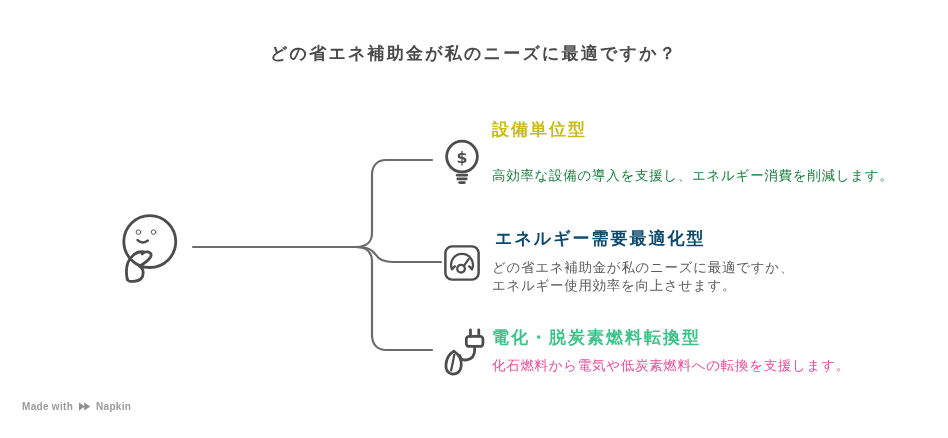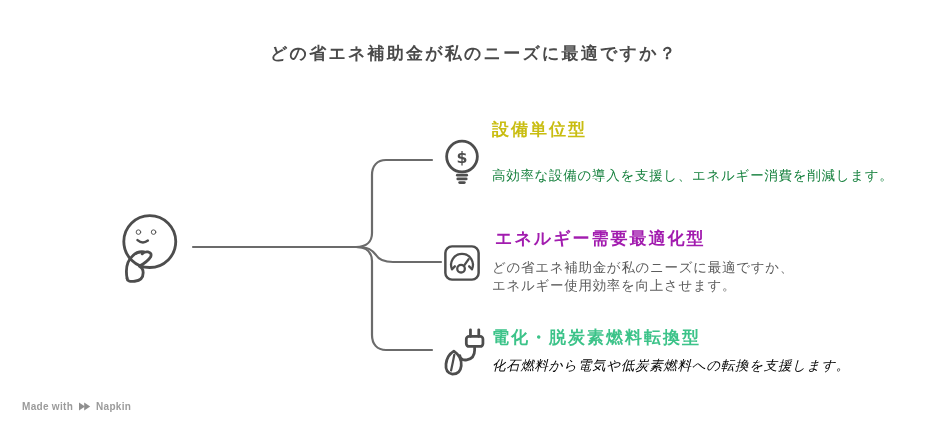--- a/index.html
+++ b/index.html
@@ -74,38 +74,38 @@
 
   <div>
     <svg class="icon-svg" style="left:443px; top:244px;" width="38" height="38" viewBox="0 0 40 40">
       <rect x="2.5" y="2.5" width="35" height="35" rx="7" stroke-width="2.6"></rect>
       <path d="M9.5 26.5 A11.5 11.5 0 1 1 30.5 26.5" stroke-width="2.4"></path>
       <path d="M9.5 26.5 L12.5 23.5" stroke-width="2.4"></path>
       <path d="M30.5 26.5 L27.5 23.5" stroke-width="2.4"></path>
       <circle cx="19" cy="26" r="4" stroke-width="2.4"></circle>
       <path d="M22 23 L27 16" stroke-width="2.4"></path>
     </svg>
-    <div class="branch-title" style="left: 495px; top: 227px; color: #a21caf;">エネルギー需要最適化型</div>
+    <div class="branch-title" style="left: 495px; top: 227px; color: #0c4a6e;">エネルギー需要最適化型</div>
     <div class="branch-desc" style="left: 492px; top: 259px; color: rgb(92, 92, 92);">
       <div>どの省エネ補助金が私のニーズに最適ですか、</div>
       <div>エネルギー使用効率を向上させます。</div>
     </div>
   </div>
 
   <div>
     <svg class="icon-svg" style="left:440px; top:326px;" width="48" height="52" viewBox="0 0 52 56">
       <path d="M33 4 V11" stroke-width="3"></path>
       <path d="M42 4 V11" stroke-width="3"></path>
       <rect x="28.5" y="11" width="18" height="11" rx="3" stroke-width="3"></rect>
       <path d="M37.5 22 V26 Q37.5 35 29 36.5 Q22.5 37.5 21.5 32" stroke-width="3"></path>
       <path d="M15 27 Q24 33 23 43 Q22 52 13.5 52 Q5.5 50.5 6.5 41 Q7.5 31.5 15 27 Z" stroke-width="3"></path>
       <path d="M12 48 Q14 39 15.5 31" stroke-width="2.4"></path>
     </svg>
     <div class="branch-title" style="left: 492px; top: 326px; color: rgb(60, 195, 137);">電化・脱炭素燃料転換型</div>
-    <div class="branch-desc" style="left: 492px; top: 357px; color: #000000; font-style: italic;">
+    <div class="branch-desc" style="left: 492px; top: 357px; color: #ec4899;">
       <div>化石燃料から電気や低炭素燃料への転換を支援します。</div>
     </div>
   </div>
 
   <div class="watermark">
     <span>Made with</span>
     <svg width="13" height="13" viewBox="0 0 13 13">
       <path d="M1 2.5 L7 6.5 L1 10.5 Z" fill="#8f8f8f"></path>
       <path d="M6.2 2.5 L12.2 6.5 L6.2 10.5 Z" fill="#8f8f8f"></path>
     </svg>

